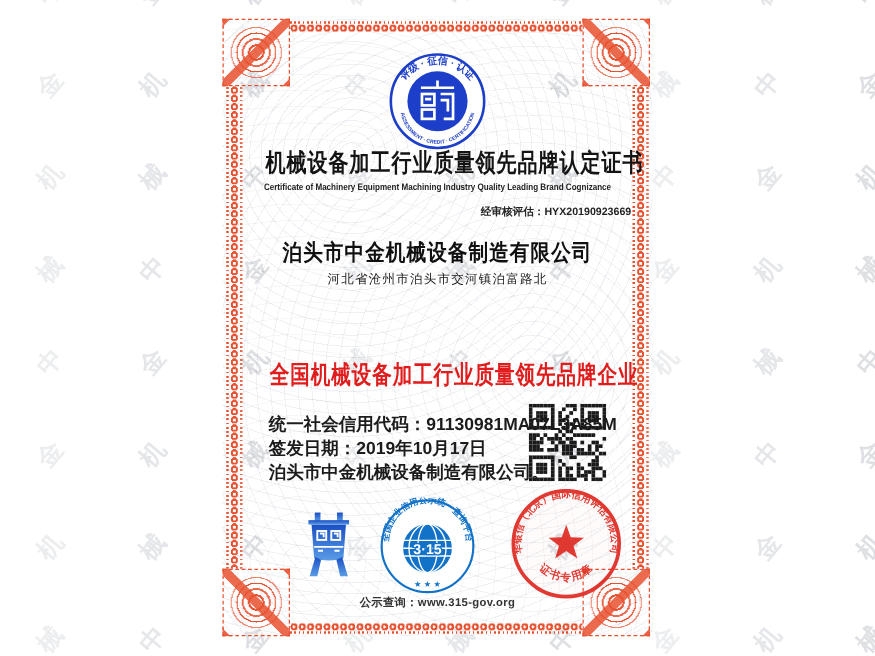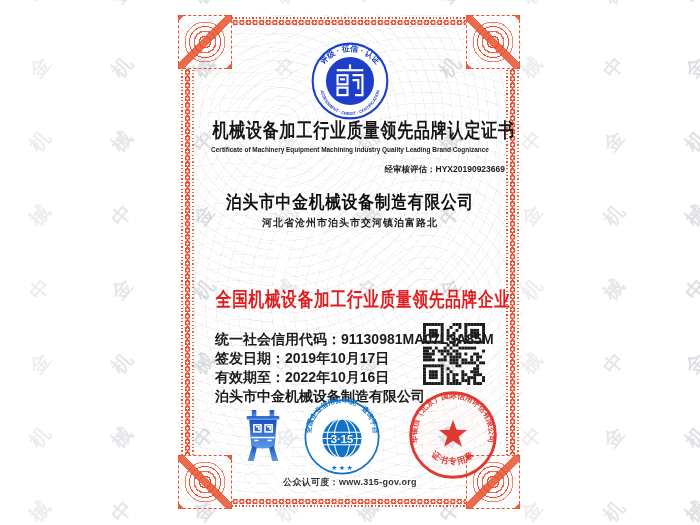--- a/index.html
+++ b/index.html
@@ -36,21 +36,21 @@
   
   .abs{position:absolute;}
   .ctr{left:178px;width:344px;text-align:center;}
   .title{top:117px;font-size:20px;font-weight:800;color:#141414;white-space:nowrap;
          transform:scaleX(.80);transform-origin:center;letter-spacing:1px;}
   .title-en{top:145px;font-size:7.5px;font-weight:700;color:#222;white-space:nowrap;
          transform:scaleX(.86);transform-origin:center;}
   .code-line{top:164px;left:178px;width:327px;text-align:right;font-size:8.5px;font-weight:700;color:#222;}
   .company{top:190px;font-size:18px;font-weight:800;color:#101010;white-space:nowrap;
          transform:scaleX(.87);transform-origin:center;letter-spacing:1px;}
-  .address{top:216px;font-size:10px;font-weight:700;color:#222;letter-spacing:1px;}
+  .address{top:216px;font-size:10px;font-weight:400;color:#222;letter-spacing:1px;}
   .para{top:233px;left:212px;width:278px;font-size:11px;font-weight:700;color:#1c1c1c;
         line-height:17.5px;text-indent:2em;text-align:justify;letter-spacing:-.3px;}
   .award{top:286px;font-size:20px;font-weight:800;color:#e11c1c;white-space:nowrap;
         transform:scaleX(.78);transform-origin:center;letter-spacing:1px;}
   .details{top:330px;left:215px;font-size:14px;font-weight:700;color:#1c1c1c;line-height:19px;}
   .footer-query{top:476px;font-size:9px;font-weight:700;color:#333;letter-spacing:.3px;}
   
   .logo{left:308px;top:42px;width:84px;height:78px;}
   .qr{left:423px;top:323px;width:62px;height:62px;}
   .ding{left:237px;top:408px;width:52px;height:56px;}
@@ -186,23 +186,20 @@
 
 
   <div class="abs ctr award">全国机械设备加工行业质量领先品牌企业</div>
 
   <div class="abs details">
     <div>
       <span>统一社会信用代码：</span><span>91130981MA07L3A85M</span>
     </div>
     <div>
       <span>签发日期：</span><span>2019年10月17日</span>
-    </div>
-    <div>
-      <span>有效期至：</span><span>2022年10月16日</span>
     </div>
     <div>泊头市中金机械设备制造有限公司。</div>
   </div>
 
   <svg class="qr abs" id="qr-svg" viewBox="0 0 21 21">
       <rect x="0" y="0" width="1" height="1" fill="#1a1a1a"></rect>
       <rect x="1" y="0" width="1" height="1" fill="#1a1a1a"></rect>
       <rect x="2" y="0" width="1" height="1" fill="#1a1a1a"></rect>
       <rect x="3" y="0" width="1" height="1" fill="#1a1a1a"></rect>
       <rect x="4" y="0" width="1" height="1" fill="#1a1a1a"></rect>
@@ -486,15 +483,15 @@
     </defs>
     <text font-size="8.4" font-weight="bold" fill="#df2a22">
       <textPath href="#prs" startOffset="50%" text-anchor="middle">华银信（北京）国际信用评估有限公司</textPath>
     </text>
     <polygon fill="#df2a22" points="50,33.5 53.9,44.4 65.4,44.7 56.3,51.7 59.6,62.8 50,56.3 40.4,62.8 43.7,51.7 34.6,44.7 46.1,44.4"></polygon>
     <text font-size="9.5" font-weight="bold" fill="#df2a22" letter-spacing="1">
       <textPath href="#prb" startOffset="50%" text-anchor="middle">证书专用章</textPath>
     </text>
   </svg>
 
-  <div class="abs ctr footer-query">公众认可度：www.315-gov.org</div>
+  <div class="abs ctr footer-query">公示查询：www.315-gov.org</div>
 
 </div>
 
 </body></html>

